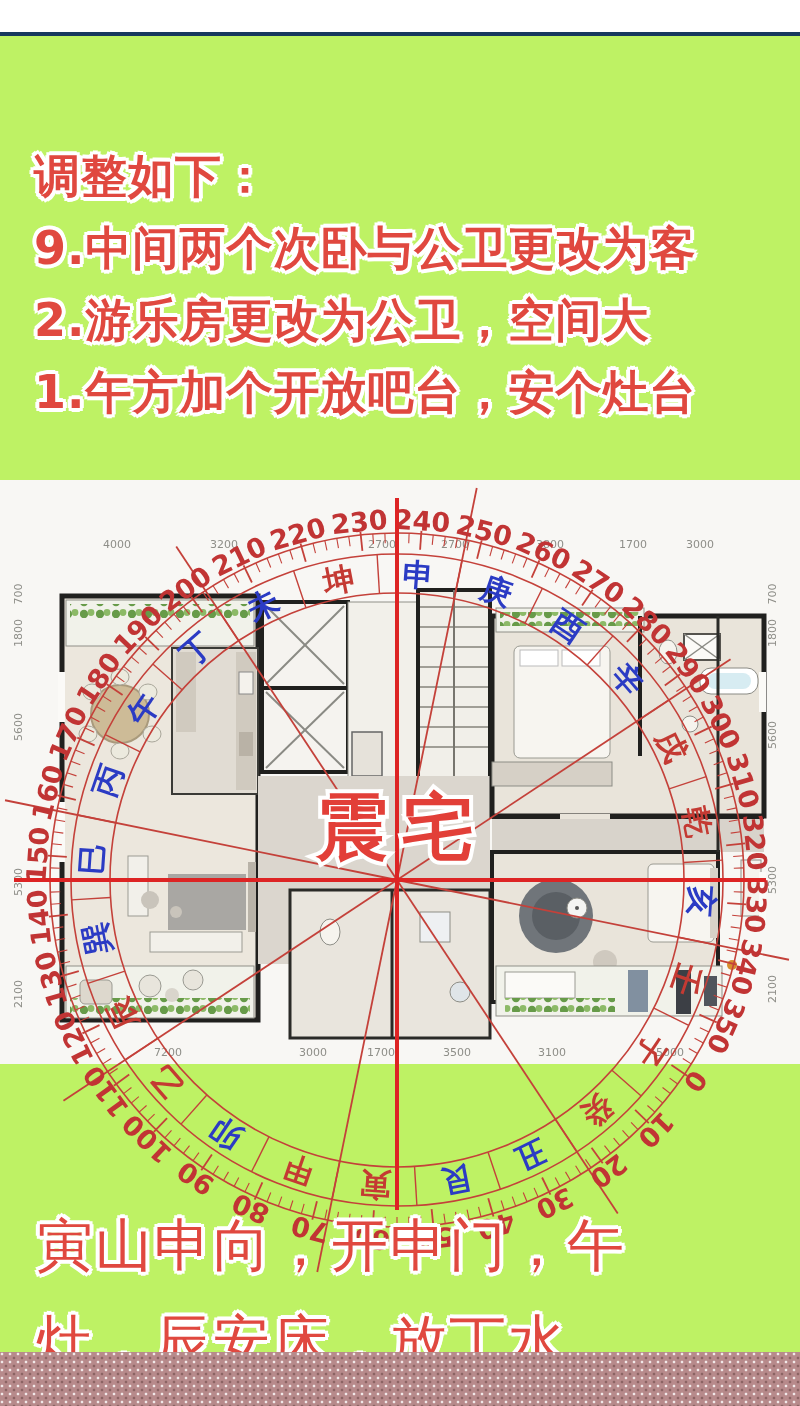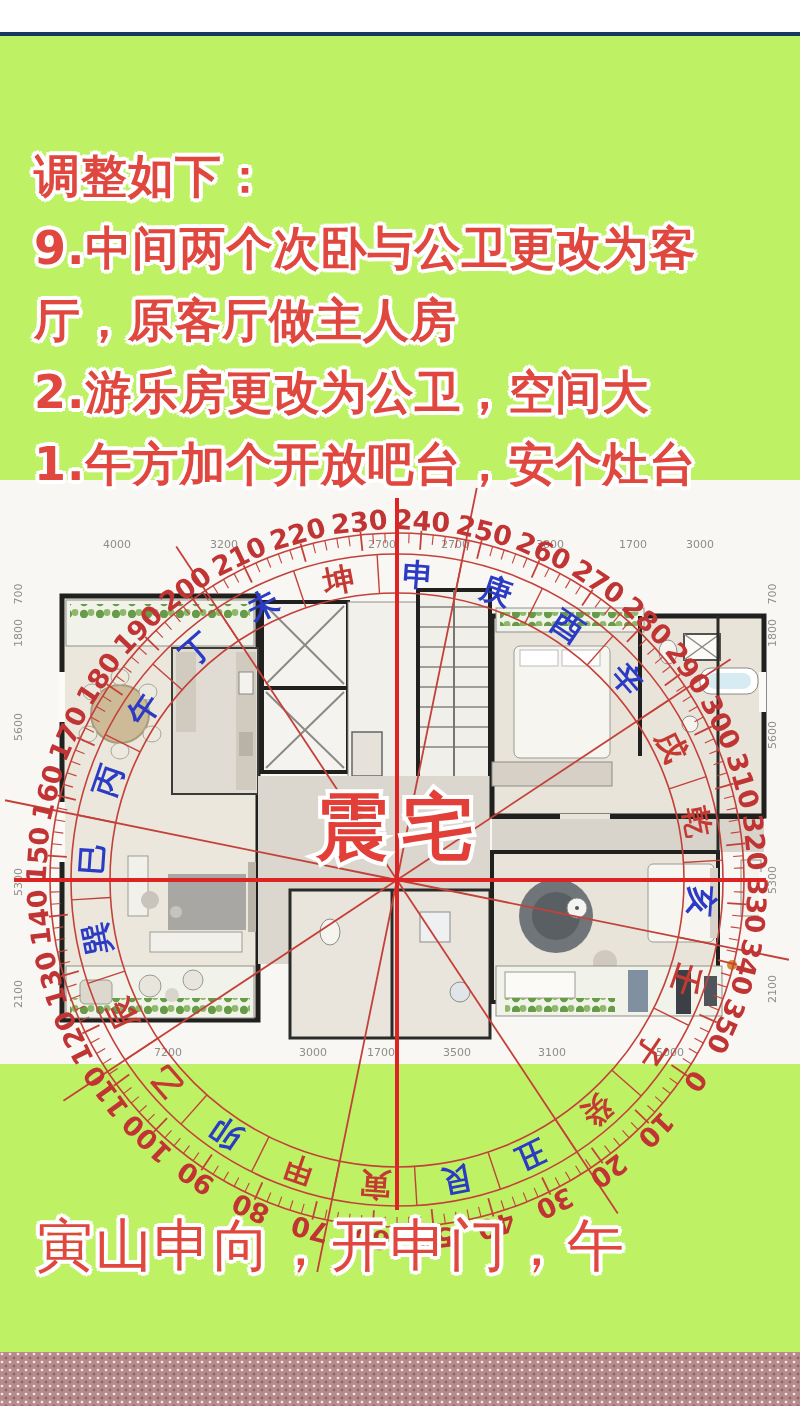--- a/index.html
+++ b/index.html
@@ -37,21 +37,20 @@
 </style>
 </head>
 <body>
 
 <div class="page" style="background: #bef264; margin-top: 32px;">
   <div class="topbar" style="background: rgb(22, 57, 94);"></div>
 
   <div class="top-text outlined" style="color: rgb(224, 72, 63);">
     <div>调整如下：</div>
     <div>9.中间两个次卧与公卫更改为客</div>
-    <div>厅，原客厅做主人房</div>
     <div>2.游乐房更改为公卫，空间大</div>
     <div>1.午方加个开放吧台，安个灶台</div>
   </div>
 
   <svg class="plan-svg" width="800" height="1406" viewBox="0 0 800 1406">
     <defs>
       <pattern id="plants" width="16" height="12" patternUnits="userSpaceOnUse">
         <circle cx="4" cy="6" r="4.2" fill="#679b49"></circle>
         <circle cx="11" cy="4.5" r="3.4" fill="#8cba67"></circle>
       </pattern>
@@ -471,16 +470,17 @@
         <text x="686.3286841333911" y="947.6238552638895" text-anchor="middle" dominant-baseline="central" font-size="31" font-weight="bold" fill="#c43a33" transform="rotate(469 686.3286841333911 947.6238552638895)">壬</text>
         <line x1="397" y1="466" x2="397" y2="1178" stroke="#dd2424" stroke-width="4"></line>
         <line x1="14" y1="848" x2="766" y2="848" stroke="#dd2424" stroke-width="4"></line>
       </g>
 
     <text id="center-label" x="402" y="795" text-anchor="middle" dominant-baseline="central" font-size="72" font-weight="bold" letter-spacing="14" stroke="#ffffff" stroke-width="8" paint-order="stroke" fill="#e23f38">震宅</text>
   </svg>
 
   <div class="bottom-text outlined" style="color: rgb(224, 72, 63);">
     <div>寅山申向，开申门，午</div>
+    <div>灶，辰安床，放丁水</div>
   </div>
 
   <div class="halftone-band" style="background-color: rgb(183, 138, 139);"></div>
 </div>
 
 </body></html>

